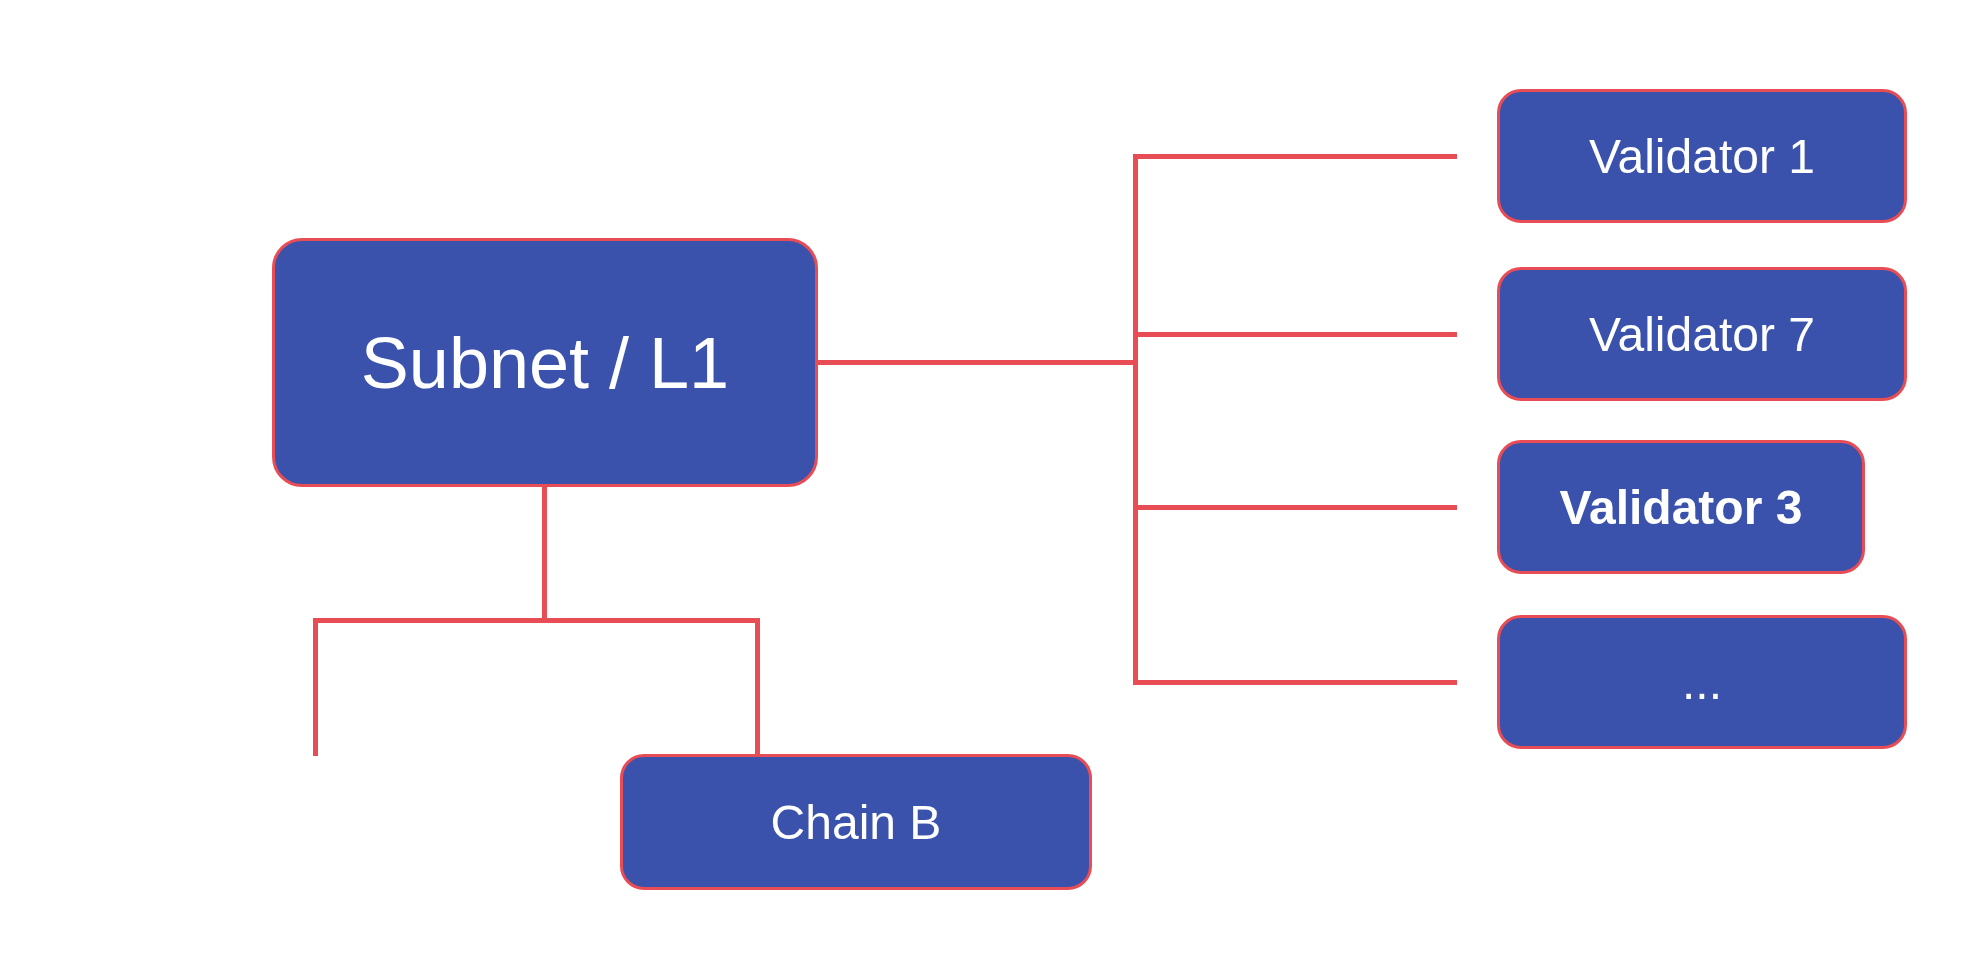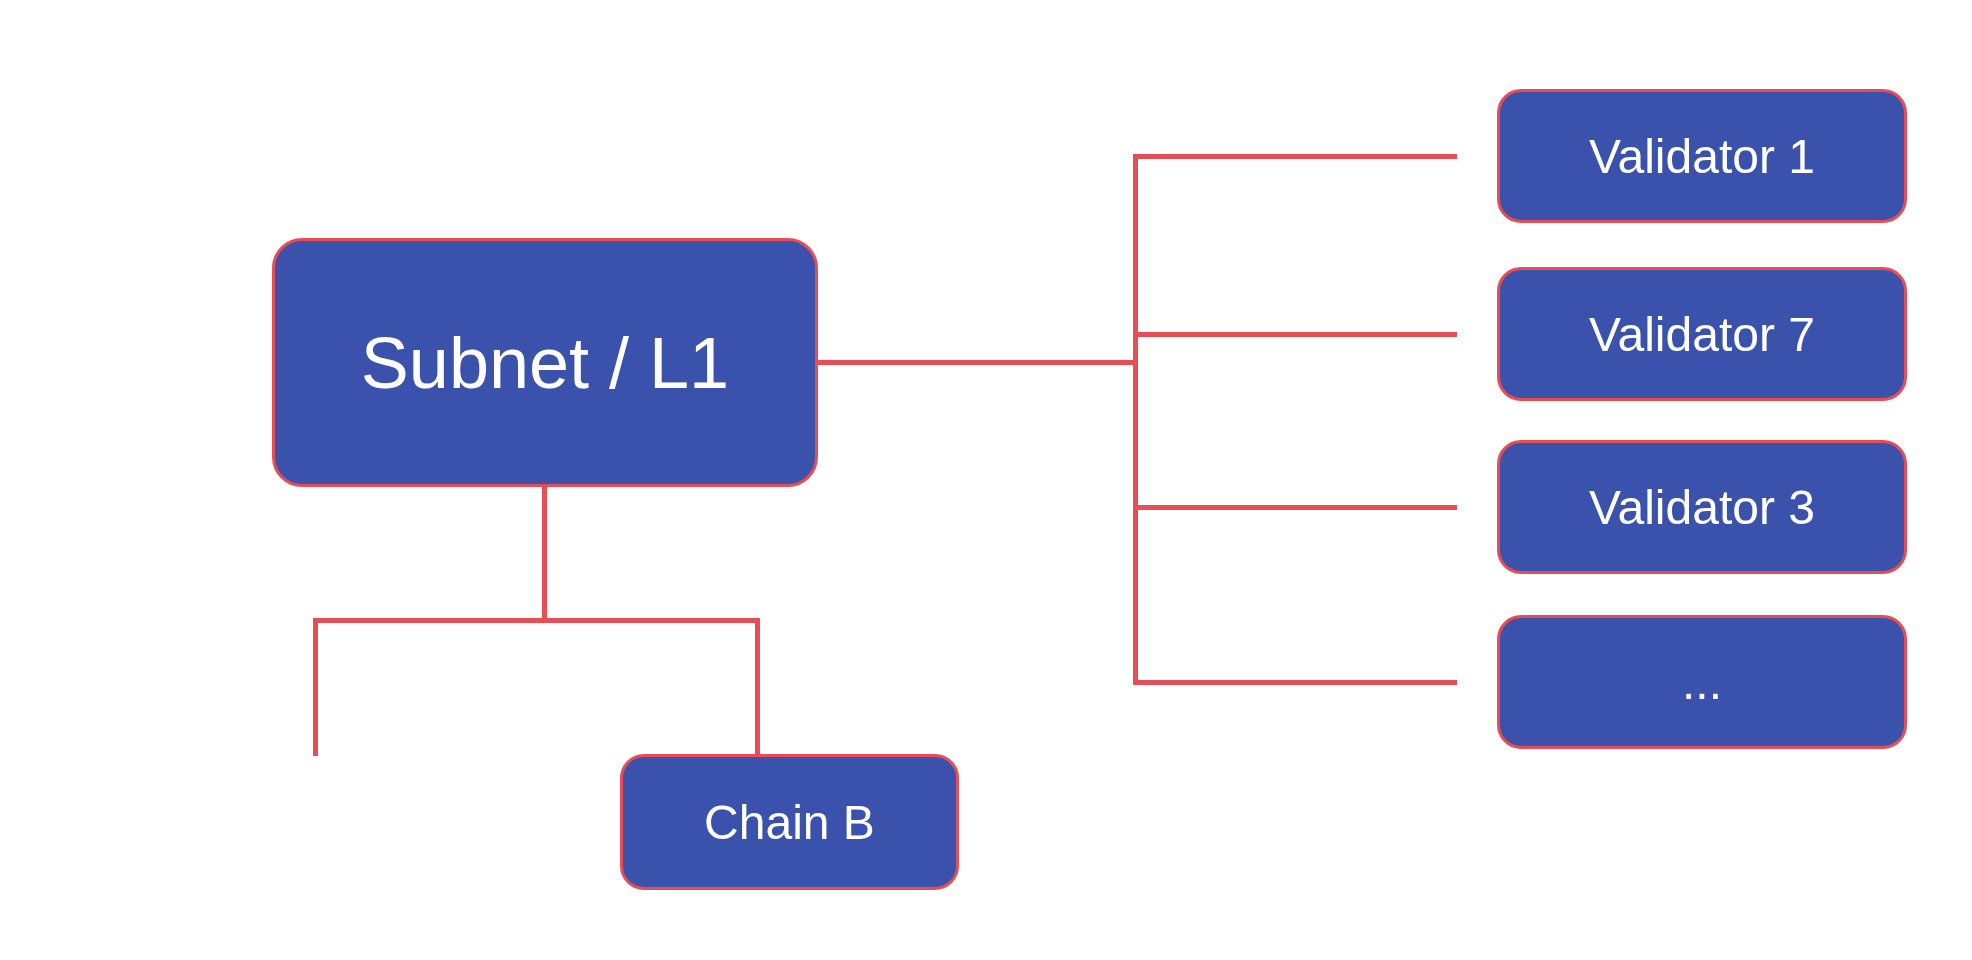--- a/index.html
+++ b/index.html
@@ -45,24 +45,24 @@
     font-size: 72px;
   }
   .node-small {
     border-radius: 24px;
     font-size: 48px;
     margin-left: 40px;
   }
 
   .node-subnet      { left: 272px;  top: 238px; width: 546px; height: 249px; }
   .node-chain-a     { left: 109px;  top: 754px; width: 421px; height: 136px; }
-  .node-chain-b     { left: 580px;  top: 754px; width: 339px; height: 136px; }
+  .node-chain-b     { left: 580px;  top: 754px; width: 472px; height: 136px; }
   .node-validator-1 { left: 1457px; top: 89px;  width: 410px; height: 134px; }
   .node-validator-2 { left: 1457px; top: 267px; width: 410px; height: 134px; }
-  .node-validator-3 { left: 1457px; top: 440px; width: 410px; height: 134px; }
+  .node-validator-3 { left: 1457px; top: 440px; width: 368px; height: 134px; font-weight: bold; }
   .node-validator-4 { left: 1457px; top: 615px; width: 410px; height: 134px; }
 
   .c-subnet-right   { left: 818px;  top: 360px; width: 320px; }
   .c-trunk          { left: 1133px; top: 154px; height: 531px; }
   .c-branch-1       { left: 1133px; top: 154px; width: 324px; }
   .c-branch-2       { left: 1133px; top: 332px; width: 324px; }
   .c-branch-3       { left: 1133px; top: 505px; width: 324px; }
   .c-branch-4       { left: 1133px; top: 680px; width: 324px; }
   .c-subnet-down    { left: 542px;  top: 487px; height: 136px; }
   .c-distributor    { left: 313px;  top: 618px; width: 447px; }

